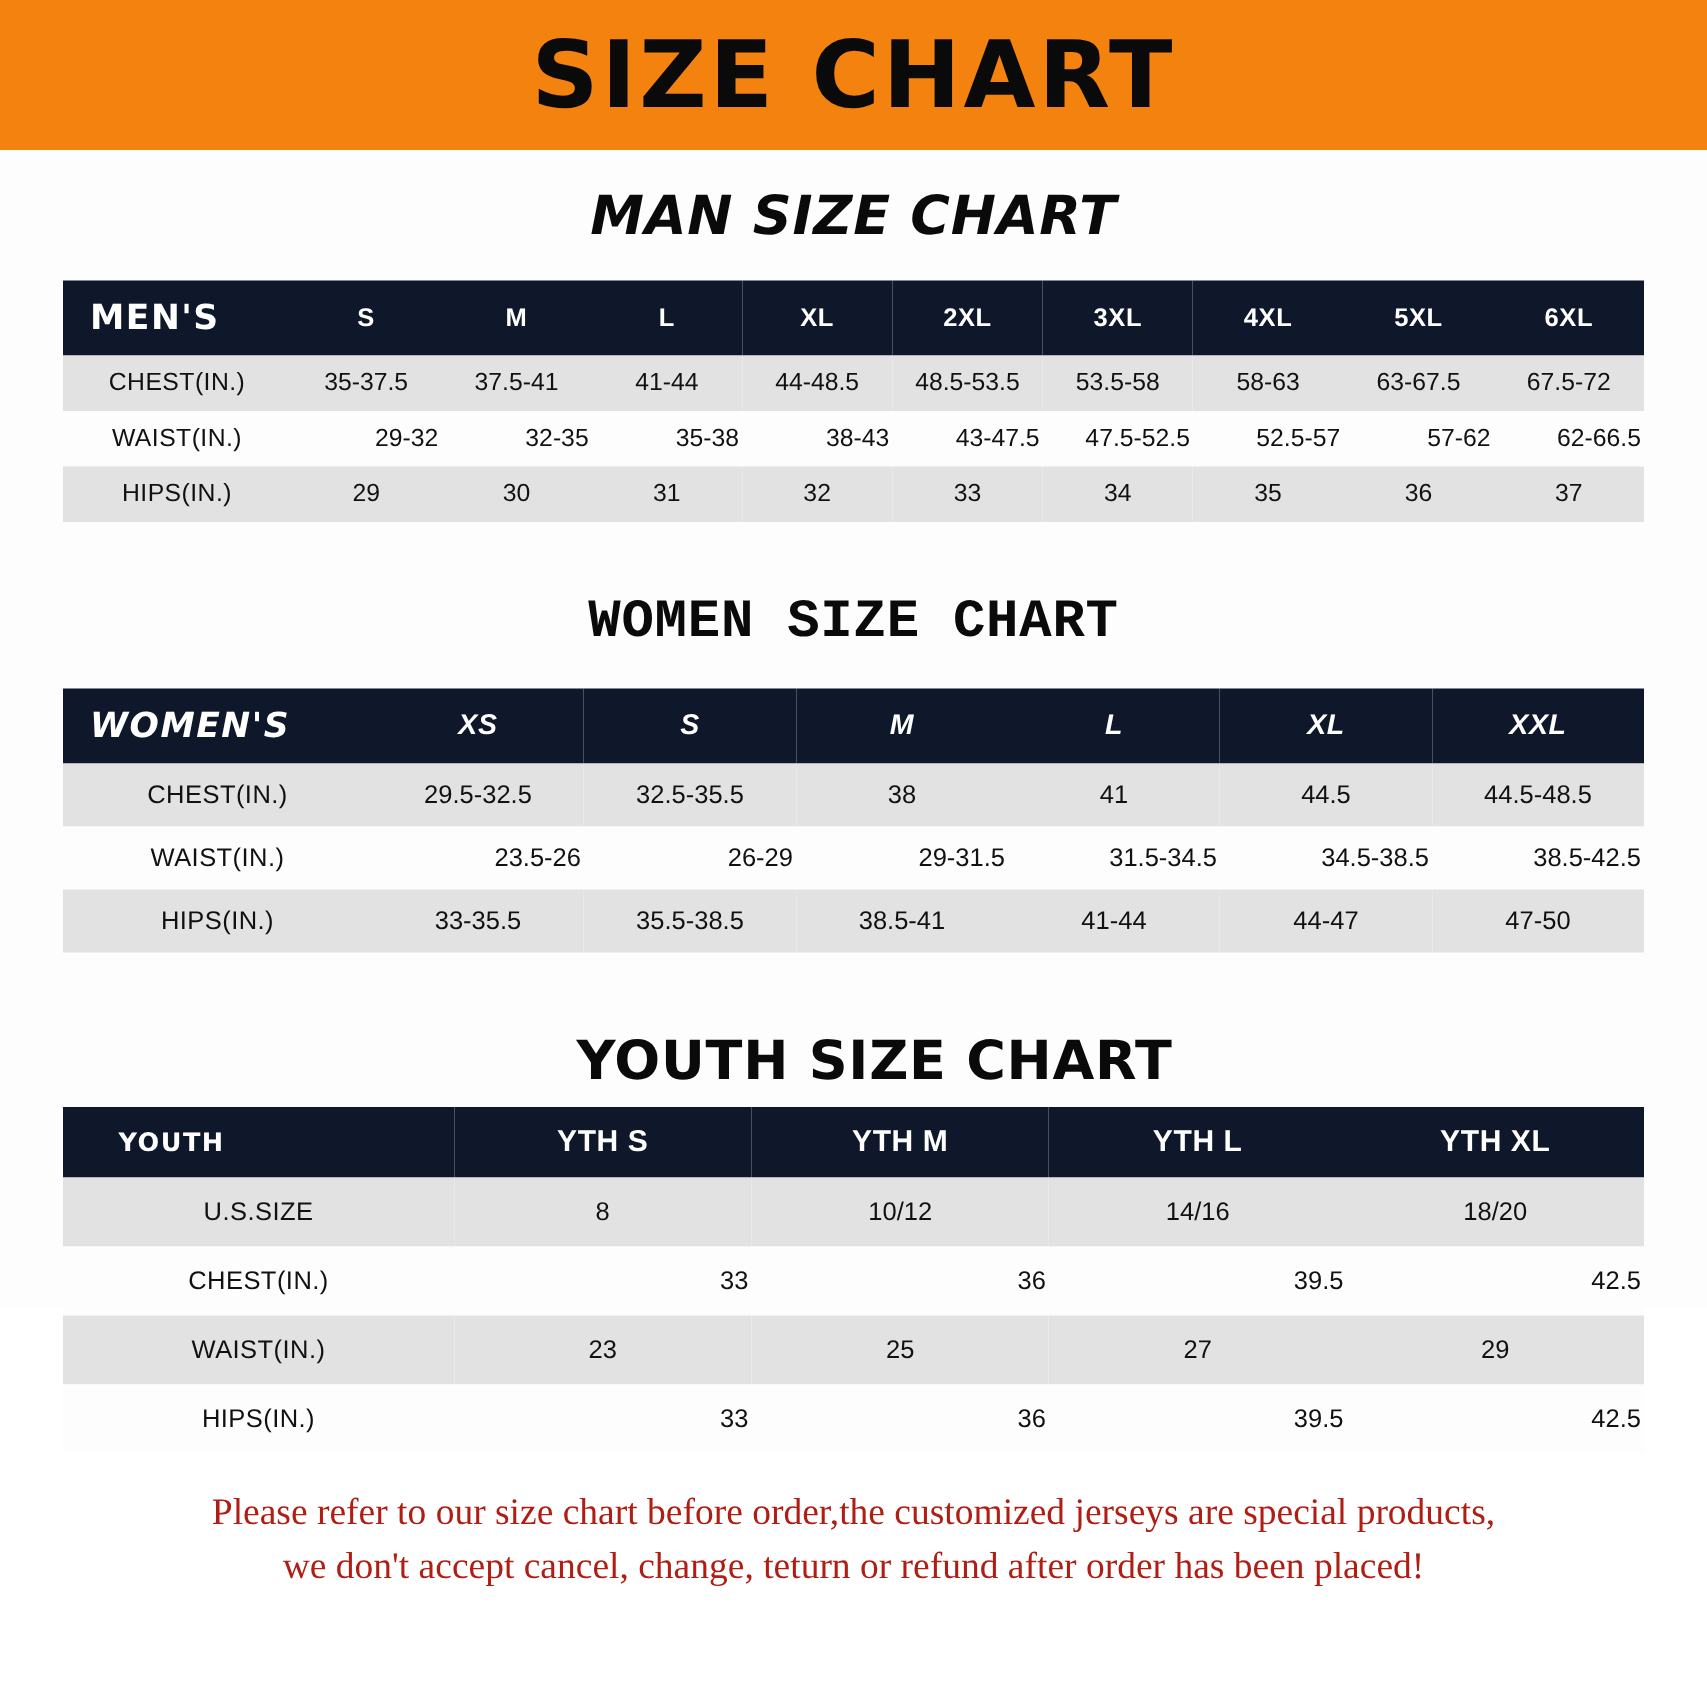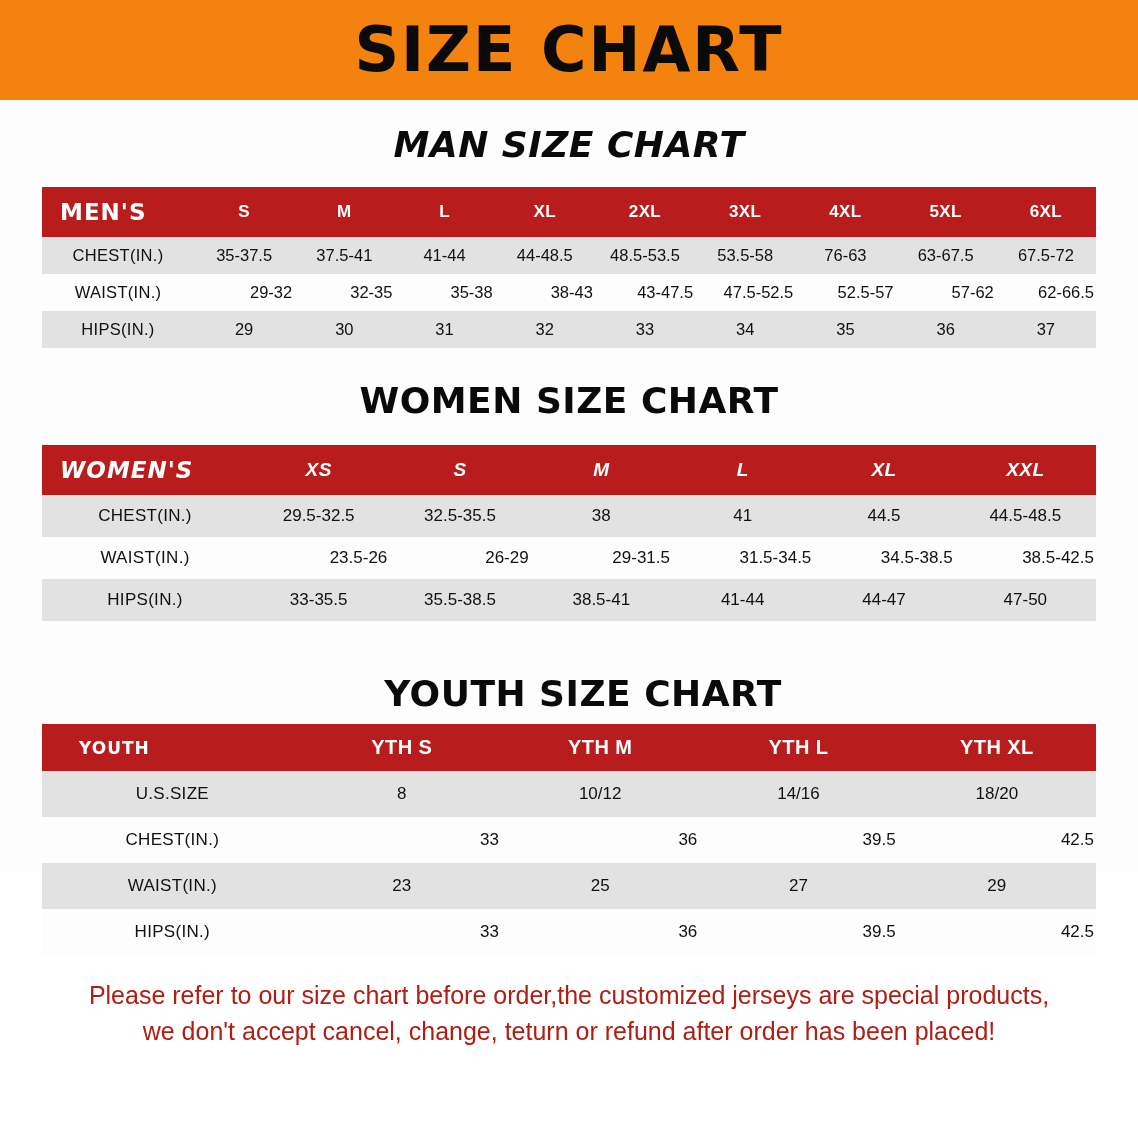--- a/index.html
+++ b/index.html
@@ -42,21 +42,21 @@
   
   .section-title {
     text-align: center;
     font-family: "DejaVu Sans", sans-serif;
     font-weight: 700;
     font-size: 36px;
     letter-spacing: 0.5px;
     color: #0a0a0a;
   }
   .title-man   { margin-top: 24px; margin-bottom: 22px; font-style: italic; }
-  .title-women { margin-top: 32px; margin-bottom: 24px; }
+  .title-women { margin-top: 46px; margin-bottom: 24px; font-family: Liberation Mono, monospace; }
   .title-youth { margin-top: 52px; margin-bottom: 10px; padding-left: 28px; }
 
   
   .table-wrap {
     margin: 0 42px;
   }
   table.size-table {
     width: 1054px;
     border-collapse: collapse;
     table-layout: fixed;
@@ -64,21 +64,21 @@
   table.size-table th,
   table.size-table td {
     font-size: 16.5px;
     text-align: center;
     font-family: "Liberation Sans", sans-serif;
     color: #111;
     white-space: nowrap;
   }
   
   table.size-table thead tr {
-    background: #b91c1c;
+    background: #0f172a;
   }
   table.size-table thead th {
     color: #ffffff;
     font-weight: 700;
     padding: 12px 2px;
     font-size: 17px;
     letter-spacing: 0.4px;
   }
   table.size-table thead th.label-col {
     text-align: left;
@@ -113,21 +113,21 @@
   #youth-table thead th { font-size: 20px; }
   #youth-table thead th.label-col { font-size: 17px; padding-left: 37px; }
   #youth-table tbody td { font-size: 17px; padding: 13px 2px; }
   #youth-table col.c-label { width: 230px; }
   #youth-table col.c-y { width: 175px; }
 
   
   .note {
     margin: 22px 36px 0 36px;
     color: #b01d13;
-    font-family: Liberation Sans, sans-serif;
+    font-family: Liberation Serif, serif;
     font-size: 25px;
     line-height: 1.45;
     text-align: center;
   }
   .note-line { display: block; }
 </style>
 </head>
 <body>
 
 <div class="page">
@@ -167,21 +167,21 @@
       </thead>
       <tbody>
         <tr class="row-shade">
           <td class="label-col">CHEST(IN.)</td>
           <td>35-37.5</td>
           <td>37.5-41</td>
           <td>41-44</td>
           <td>44-48.5</td>
           <td>48.5-53.5</td>
           <td>53.5-58</td>
-          <td>76-63</td>
+          <td>58-63</td>
           <td>63-67.5</td>
           <td>67.5-72</td>
         </tr>
         <tr class="row-plain">
           <td class="label-col">WAIST(IN.)</td>
           <td>29-32</td>
           <td>32-35</td>
           <td>35-38</td>
           <td>38-43</td>
           <td>43-47.5</td>

